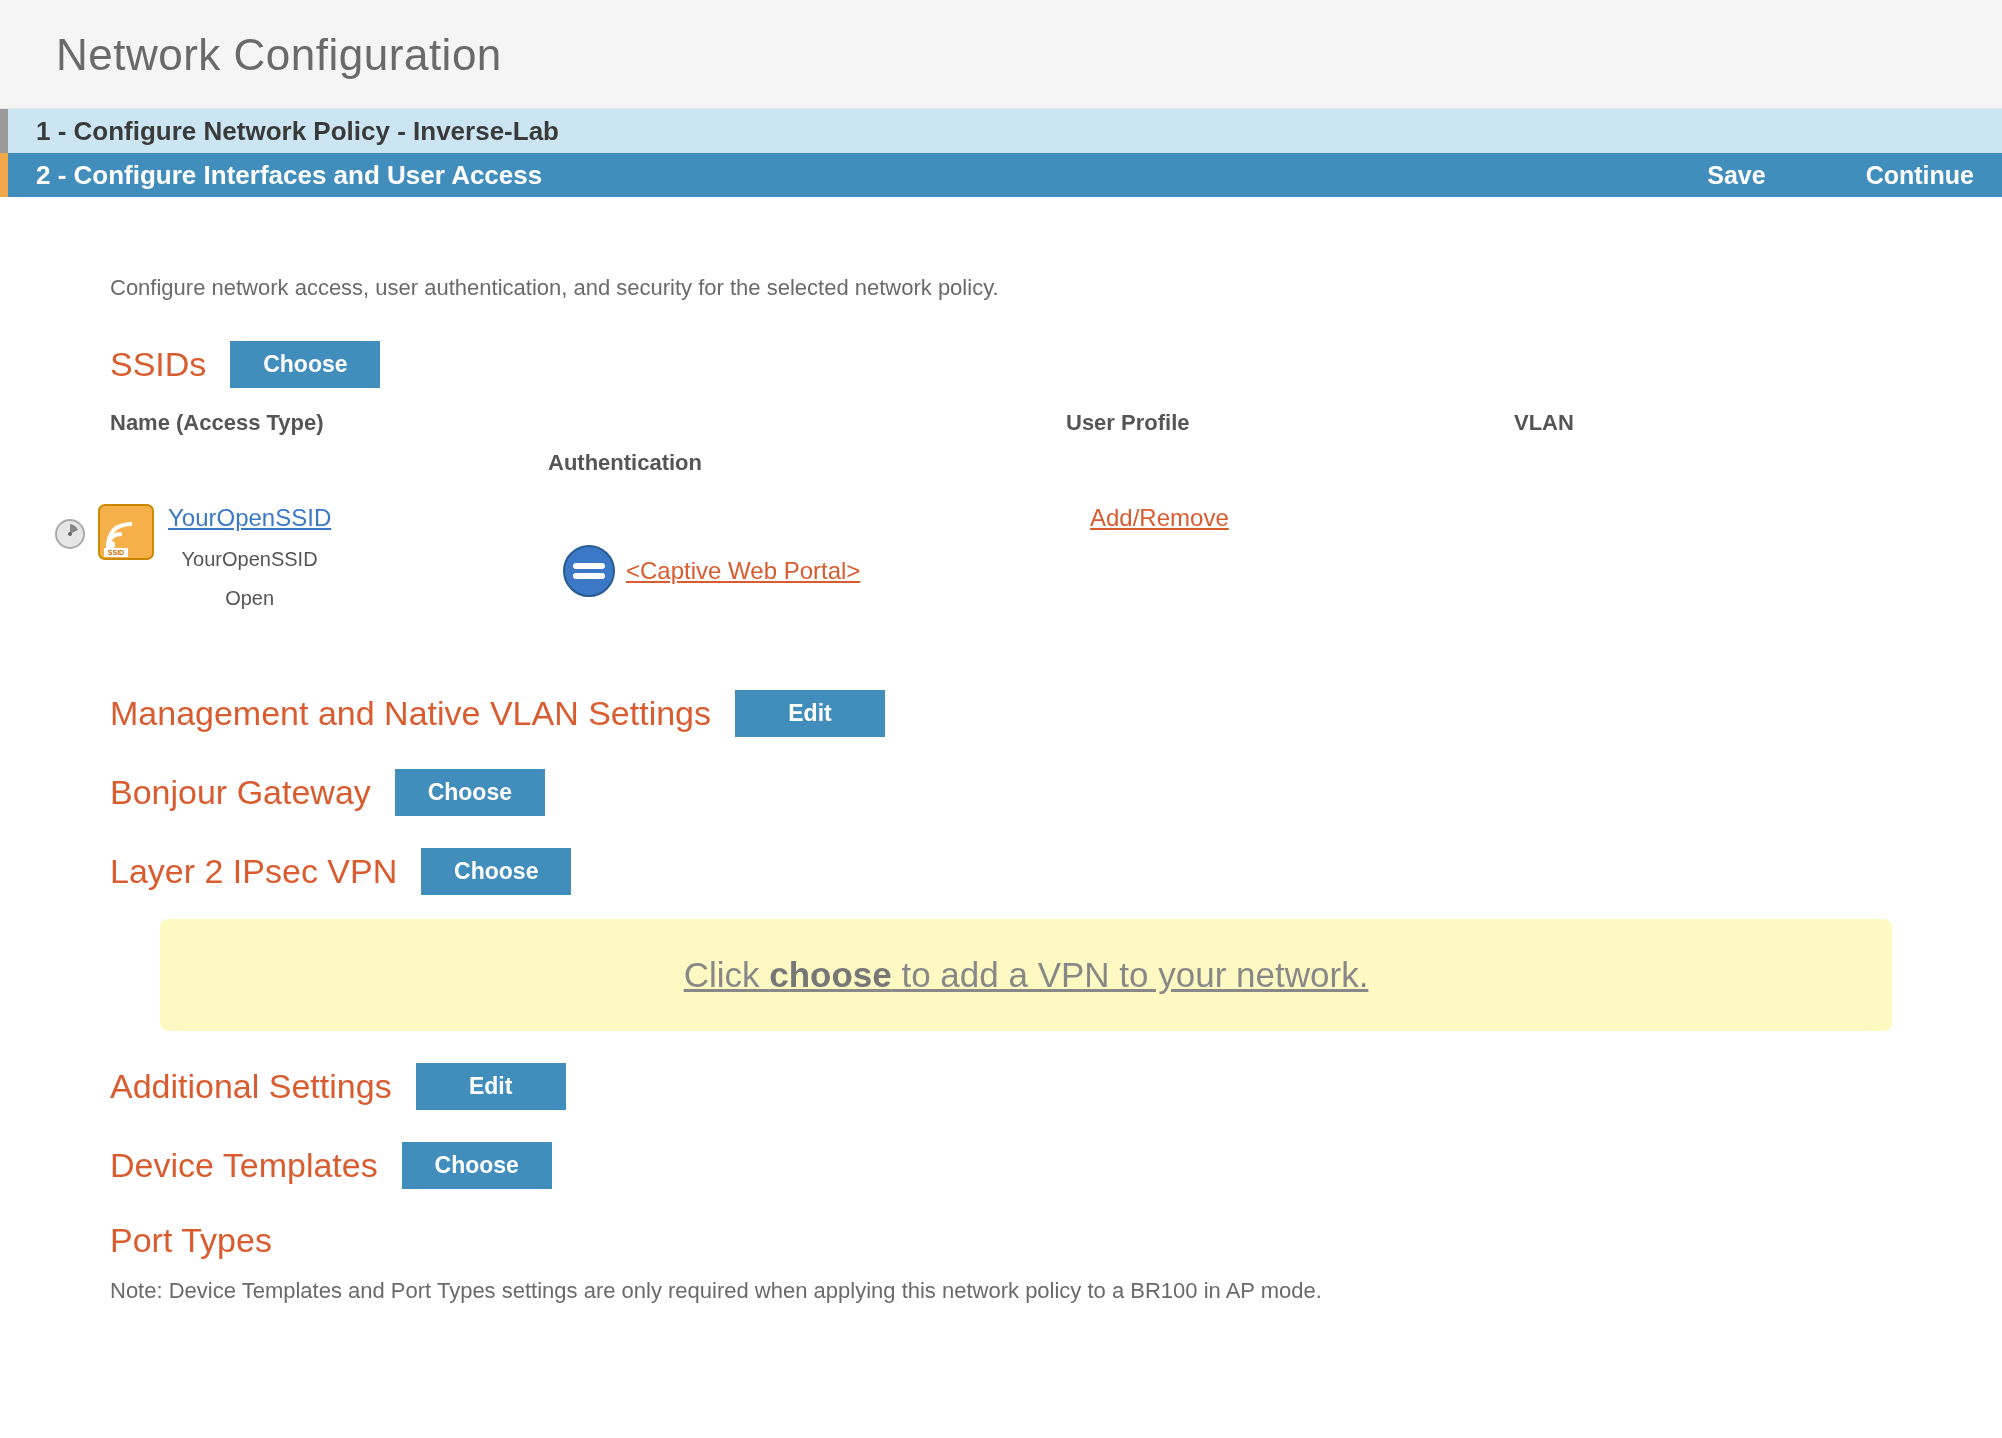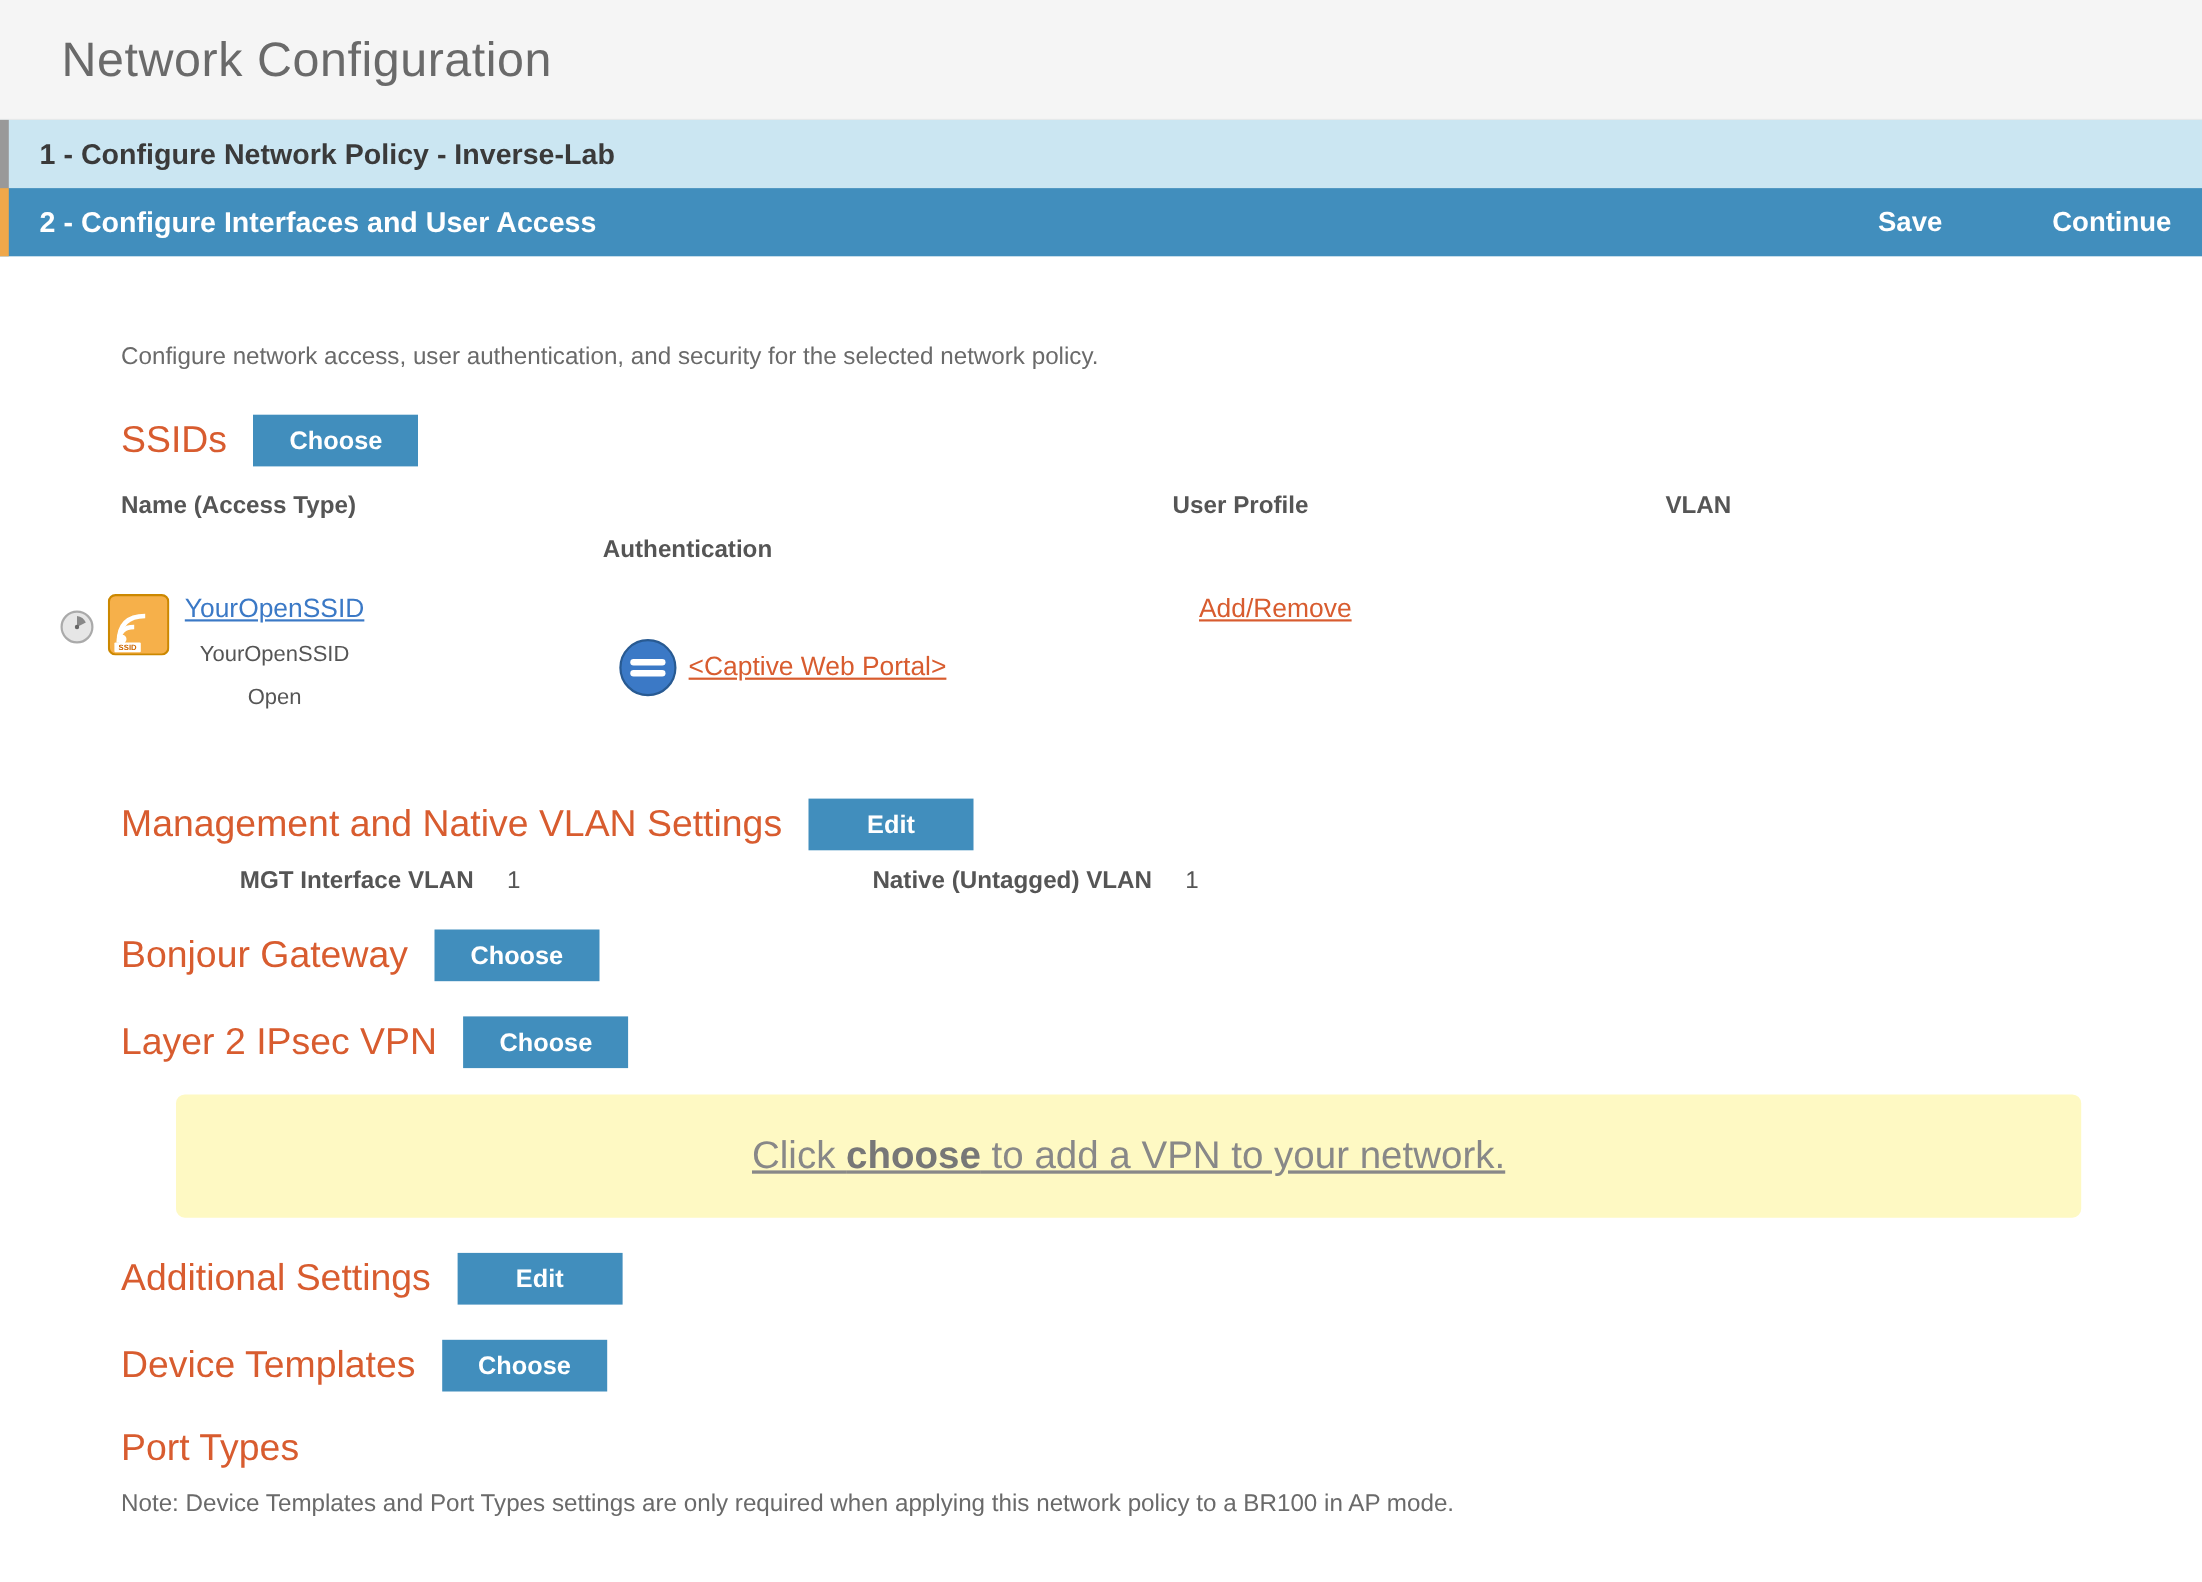--- a/index.html
+++ b/index.html
@@ -17,21 +17,21 @@
   .page-title {
     font-size: 44px;
     font-weight: 300;
     color: #6a6a6a;
     letter-spacing: 0.5px;
   }
   .step {
     display: flex;
     align-items: center;
     padding: 0 28px;
-    height: 62px;
+    height: 44px;
     font-size: 26px;
     font-weight: 600;
   }
   .step-1 {
     background: #cbe6f2;
     color: #3a3a3a;
     border-left: 8px solid #999;
   }
   .step-2 {
     background: #418ebd;
@@ -231,30 +231,20 @@
         <a class="profile-link">Add/Remove</a>
       </div>
       <div class="col-vlan"></div>
     </div>
   </div>
 
   <div class="section-row vlan-settings-row">
     <span class="section-title">Management and Native VLAN Settings</span>
     <button class="btn">Edit</button>
   </div>
-  <div class="vlan-values">
-    <div>
-      <span>MGT Interface VLAN</span>
-      <span class="value">1</span>
-    </div>
-    <div style="margin-left:200px">
-      <span>Native (Untagged) VLAN</span>
-      <span class="value">1</span>
-    </div>
-  </div>
 
   <div class="section-row group-row">
     <span class="section-title">Bonjour Gateway</span>
     <button class="btn">Choose</button>
   </div>
 
   <div class="section-row group-row">
     <span class="section-title">Layer 2 IPsec VPN</span>
     <button class="btn">Choose</button>
   </div>

